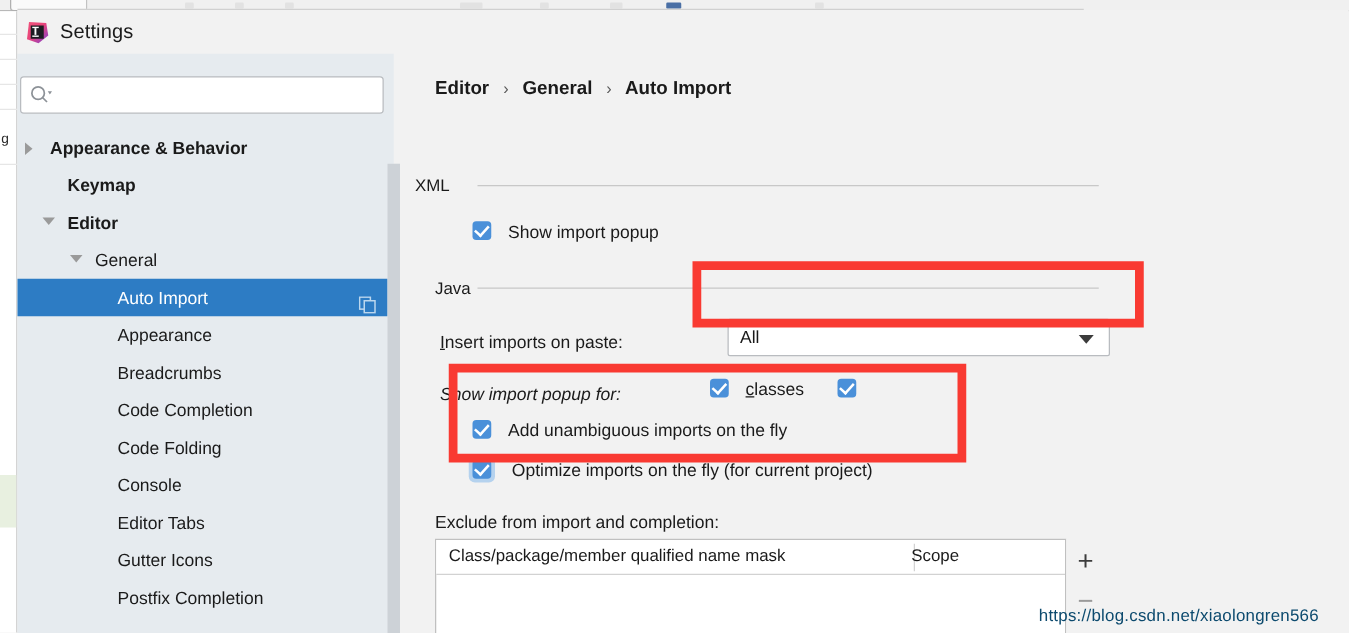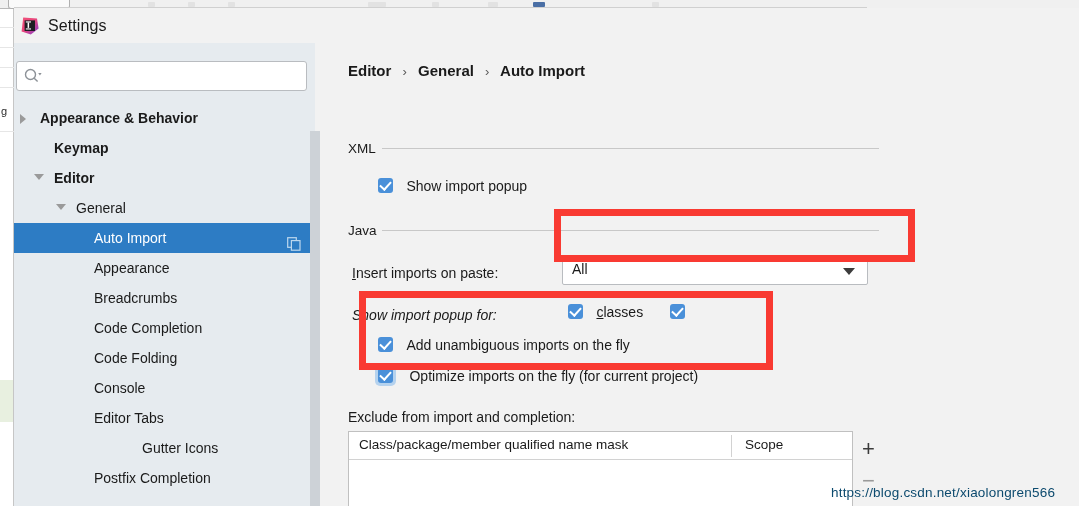--- a/index.html
+++ b/index.html
@@ -154,21 +154,21 @@
     display: inline-block; vertical-align: middle;
     font-size: 14px; color: #1a1a1a; margin-left: 9px;
   }
   .mn { text-decoration: underline; }
 
   #insert-label {
     position: absolute; left: 32px; top: 222px;
     font-size: 14px; color: #1a1a1a;
   }
   #combo {
-    position: absolute; left: 242px; top: 212px; width: 306px; height: 30px;
+    position: absolute; left: 262px; top: 212px; width: 306px; height: 30px;
     background: #ffffff; border: 1px solid #b9bcc0; border-radius: 2px; padding-left: 16px;
   }
   #combo-value {
     position: absolute; left: 9px; top: 5px; font-size: 14px; color: #1a1a1a;
   }
   #combo-arrow {
     position: absolute; right: 12px; top: 12px;
     width: 0; height: 0;
     border-left: 6px solid transparent;
     border-right: 6px solid transparent;
@@ -182,21 +182,21 @@
   #table-area {
     position: absolute; left: 28px; top: 388px; width: 505px; height: 111px;
     background: #ffffff; border: 1px solid #c0c0c0;
   }
   #table-head {
     position: absolute; left: 0; top: 0; width: 503px; height: 28px;
     background: #ffffff; border-bottom: 1px solid #d2d2d2;
   }
   #col1-head { position: absolute; left: 10px; top: 5px; font-size: 13.5px; color: #1a1a1a; }
   #col-divider { position: absolute; left: 382px; top: 3px; width: 1px; height: 22px; background: #d2d2d2; }
-  #col2-head { position: absolute; left: 396px; top: 5px; font-size: 13.5px; color: #1a1a1a; }
+  #col2-head { position: absolute; left: 380px; top: 5px; font-size: 13.5px; color: #1a1a1a; }
   #table-buttons {
     position: absolute; left: 533px; top: 388px; width: 31px; height: 111px;
     background: #f2f2f2;
   }
   #btn-add {
     position: absolute; left: 0; top: 4px; width: 31px; height: 28px;
     text-align: center; line-height: 28px; font-size: 22px; color: #3c3c3c;
   }
   #btn-remove {
     position: absolute; left: 0; top: 36px; width: 31px; height: 28px;
@@ -310,42 +310,42 @@
         <div class="tree-row">
           <span class="tree-label" style="left: 80px;">Code Folding</span>
         </div>
         <div class="tree-row">
           <span class="tree-label" style="left: 80px;">Console</span>
         </div>
         <div class="tree-row">
           <span class="tree-label" style="left: 80px;">Editor Tabs</span>
         </div>
         <div class="tree-row">
-          <span class="tree-label" style="left: 80px; margin-left: 48px;">Gutter Icons</span>
+          <span class="tree-label" style="left: 80px;">Gutter Icons</span>
         </div>
         <div class="tree-row">
           <span class="tree-label" style="left: 80px;">Postfix Completion</span>
         </div>
       </div>
 
     <div id="tree-scrollbar"></div>
     <div id="tree-scroll-thumb"></div>
   </div>
 
   <div id="main">
 
     <div id="breadcrumb">
       <span>Editor</span>
       <span class="sep">›</span>
       <span>General</span>
       <span class="sep">›</span>
       <span>Auto Import</span>
     </div>
 
-    <div class="section-head" style="left:28px; top:98px;">XML</div>
+    <div class="section-head" style="left:12px; top:98px;">XML</div>
     <div class="section-rule" style="left:62px; top:105px; width:497px;"></div>
 
     <div class="cb-row" style="left:58px; top:133px;">
       <span class="cb"></span>
       <span class="cb-label">Show import popup</span>
     </div>
 
     <div class="section-head" style="left:28px; top:180px;">Java</div>
     <div class="section-rule" style="left:62px; top:187px; width:497px;"></div>
 

